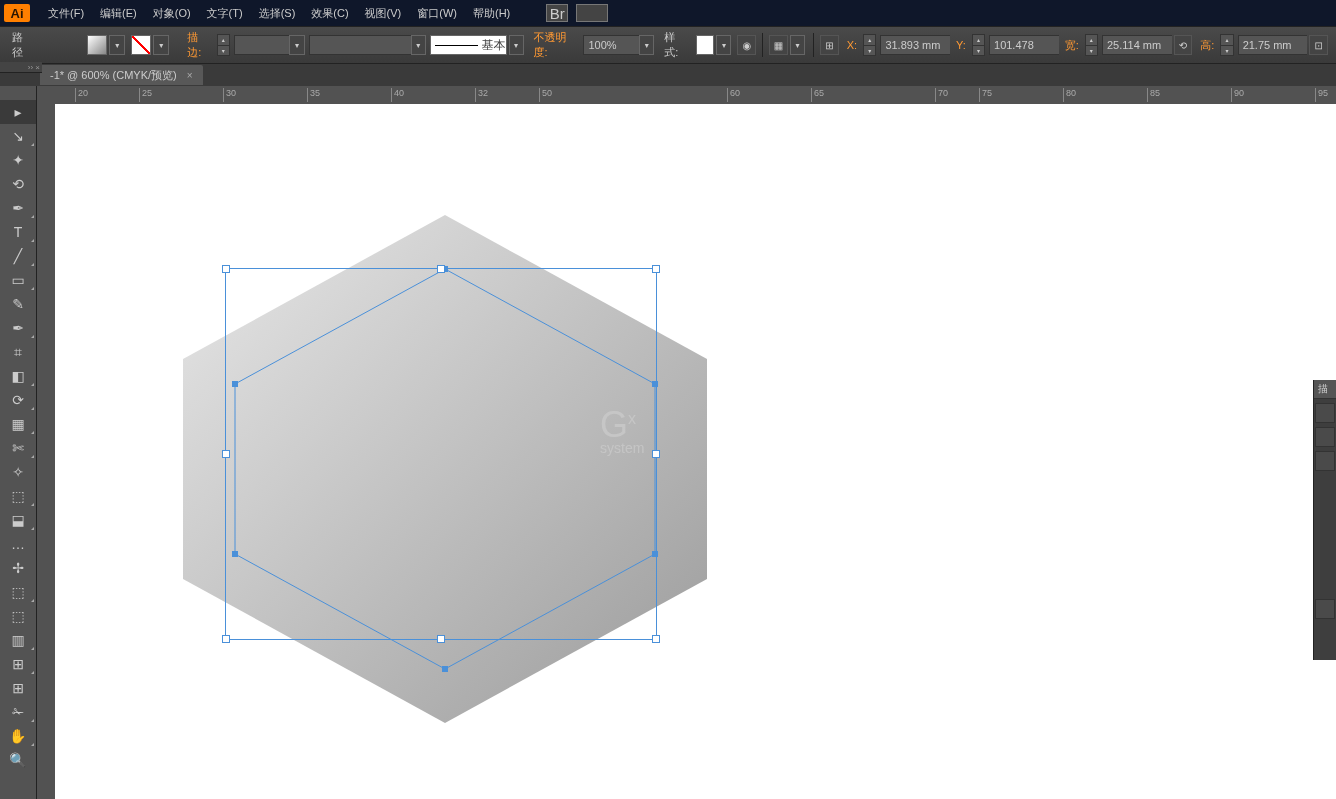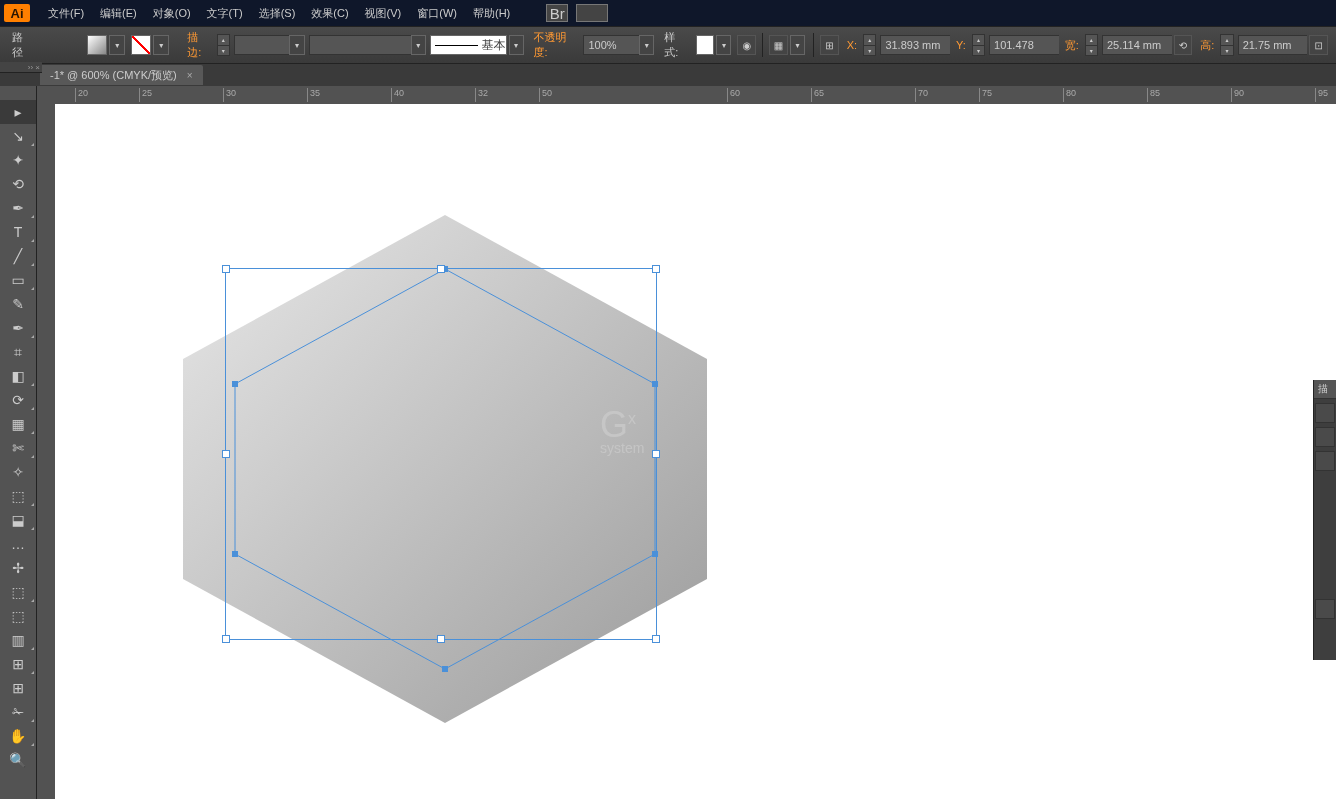--- a/index.html
+++ b/index.html
@@ -253,21 +253,21 @@
         <div class="tick" style="left: 6px; margin-left: 14px;">20</div>
         <div class="tick" style="left: 84px;">25</div>
         <div class="tick" style="left: 168px;">30</div>
         <div class="tick" style="left: 252px;">35</div>
         <div class="tick" style="left: 336px;">40</div>
         <div class="tick" style="left: 420px;">32</div>
         <div class="tick" style="left: 484px;">50</div>
         <div class="tick" style="left: 592px; margin-top: 44px;">55</div>
         <div class="tick" style="left: 672px;">60</div>
         <div class="tick" style="left: 756px;">65</div>
-        <div class="tick" style="left: 860px;">70</div>
+        <div class="tick" style="left: 880px;">70</div>
         <div class="tick" style="left: 924px;">75</div>
         <div class="tick" style="left: 1008px;">80</div>
         <div class="tick" style="left: 1092px;">85</div>
         <div class="tick" style="left: 1176px;">90</div>
         <div class="tick" style="left: 1260px;">95</div>
       </div>
     <div class="ruler-v"></div>
     <div class="artboard">
       <div class="hex-outer">
         <svg width="580" height="520">

